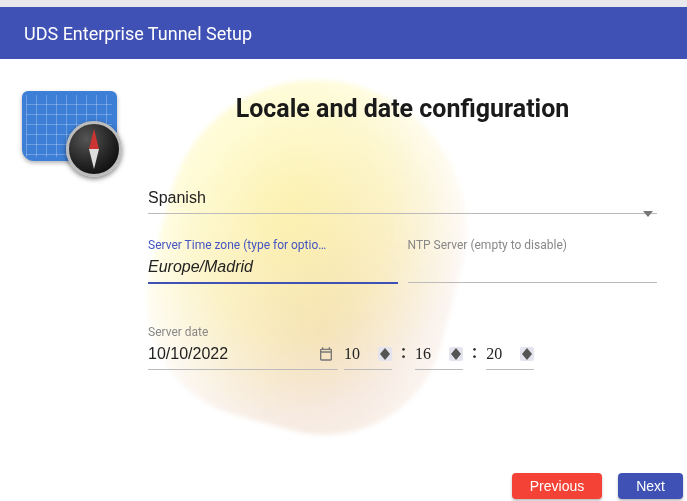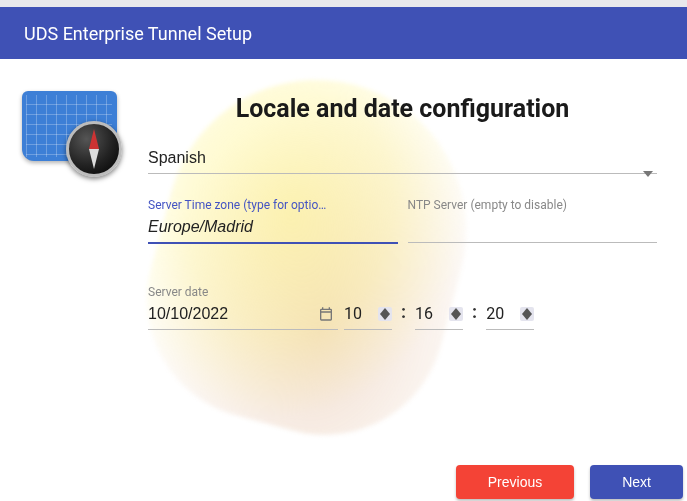--- a/index.html
+++ b/index.html
@@ -106,21 +106,21 @@
   .form-col {
     flex: 1;
     position: relative;
     z-index: 1;
   }
   .page-title {
     font-size: 25px;
     font-weight: 700;
     color: #1a1a1a;
     margin-top: 5px;
-    margin-bottom: 24px;
+    margin-bottom: 64px;
     text-align: center;
   }
   .field-row {
     display: flex;
     gap: 10px;
     margin-bottom: 41px;
   }
   .field {
     flex: 1;
     position: relative;
@@ -174,41 +174,41 @@
   }
   .cal-icon svg { width:16px; height:16px; display:block;}
   .num-field {
     width: 48px;
     position: relative;
     border-bottom: 1px solid #bbb;
     padding-bottom: 6px;
     display:flex;
     align-items:center;
   }
-  .num-val { font-size:16px; color:#222; flex:1;}
+  .num-val { font-size:16px; color:#222; flex:1;font-family:Liberation Serif, serif;}
   .stepper {
     width: 14px;
     display:flex; flex-direction:column;
     background:#e4e4ee;
     border-radius:2px;
     line-height:0;
     padding:1px 0;
   }
   .stepper svg{width:10px;height:6px;display:block;margin:0 auto;color:#555;}
   .time-sep { font-size:18px; color:#333; padding:0 3px 8px 3px; font-weight:700;}
   .footer {
     position: absolute;
     bottom: 2px;
     right: 4px;
     display: flex;
     gap: 16px;
   }
   .btn {
-    height: 34px;
-    padding: 0 32px;
+    height: 26px;
+    padding: 0 18px;
     border: none;
     border-radius: 4px;
     font-size: 14px;
     font-weight: 500;
     color: #fff;
     cursor: pointer;
     box-shadow: 0 2px 3px rgba(0,0,0,0.25);
   }
   .btn-prev { background: #f44336; }
   .btn-next { background: #3f51b5; }

